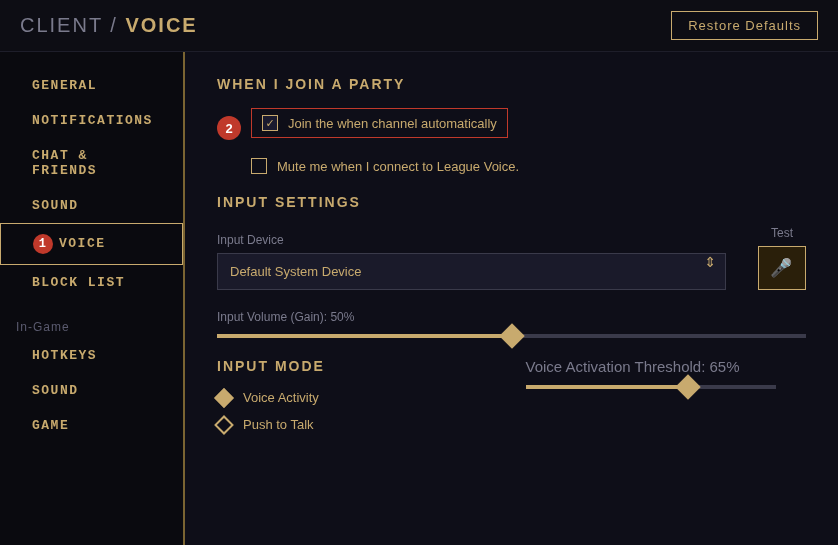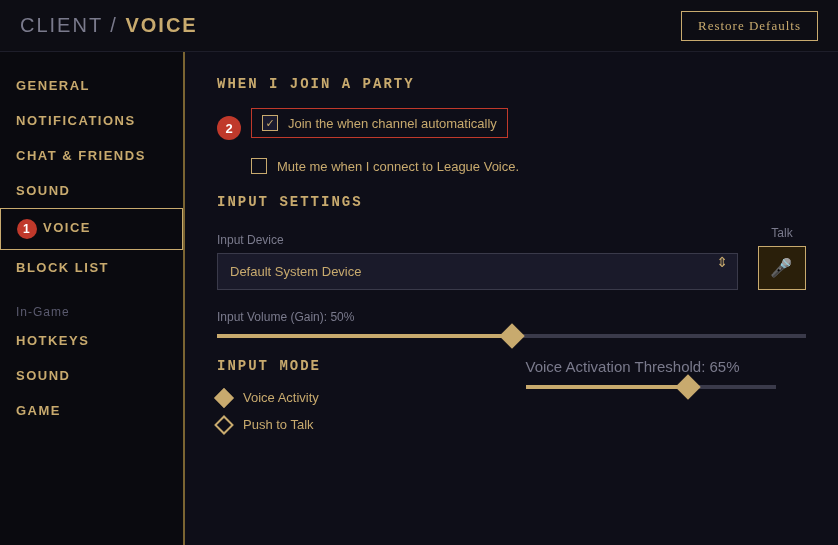--- a/index.html
+++ b/index.html
@@ -36,21 +36,20 @@
       font-weight: bold;
     }
     .restore-defaults-btn {
       background: transparent;
       border: 1px solid #c8aa6e;
       color: #c8aa6e;
       padding: 6px 16px;
       font-size: 13px;
       cursor: pointer;
       letter-spacing: 1px;
-      font-family: Liberation Serif, serif;
     }
 
     
     .layout {
       display: flex;
       height: calc(545px - 52px);
     }
 
     
     .sidebar {
@@ -61,48 +60,48 @@
       flex-shrink: 0;
     }
     .sidebar-section-label {
       color: #5a5a6e;
       font-size: 12px;
       padding: 8px 16px 4px 16px;
       letter-spacing: 1px;
     }
     .sidebar-item {
       display: block;
-      padding: 10px 16px;
+      padding: 10px 32px;
       font-size: 13px;
       font-weight: bold;
       letter-spacing: 1.5px;
       color: #c8aa6e;
       cursor: pointer;
       text-decoration: none;
+      font-family: Liberation Mono, monospace;
     }
     .sidebar-item.active {
       border: 1px solid #c8aa6e;
       color: #c8aa6e;
     }
 
     
     .main {
       flex: 1;
       padding: 24px 32px;
       overflow-y: auto;
       background-color: #0e0e18;
     }
 
     .section-title {
       font-size: 14px;
       font-weight: bold;
       letter-spacing: 2px;
       color: #c8aa6e;
       margin-bottom: 16px;
-      font-family: Liberation Mono, monospace;
     }
 
     
     .checkbox-row {
       display: flex;
       align-items: center;
       margin-bottom: 10px;
       font-size: 13px;
       color: #c8aa6e;
     }
@@ -138,21 +137,21 @@
       margin-bottom: 10px;
     }
 
     
     .input-settings-section {
       margin-top: 20px;
     }
     .input-row {
       display: flex;
       align-items: flex-end;
-      gap: 20px;
+      gap: 32px;
       margin-top: 8px;
     }
     .input-label {
       font-size: 12px;
       color: #7a7a8c;
       margin-bottom: 6px;
     }
     .device-select-wrapper {
       flex: 1;
       position: relative;
@@ -336,21 +335,21 @@
       <div class="section-title">INPUT SETTINGS</div>
       <div class="input-row">
         <div class="device-select-wrapper">
           <div class="input-label">Input Device</div>
           <select class="device-select">
             <option>Default System Device</option>
           </select>
           <div class="select-arrows">⇕</div>
         </div>
         <div>
-          <div class="test-label">Talk</div>
+          <div class="test-label">Test</div>
           <button class="test-btn">
             <span>🎤</span>
           </button>
         </div>
       </div>
 
       <div class="volume-section">
         <div class="volume-label">Input Volume (Gain): 50%</div>
         <div class="slider-track">
           <div class="slider-fill" style="width: 50%;"></div>

